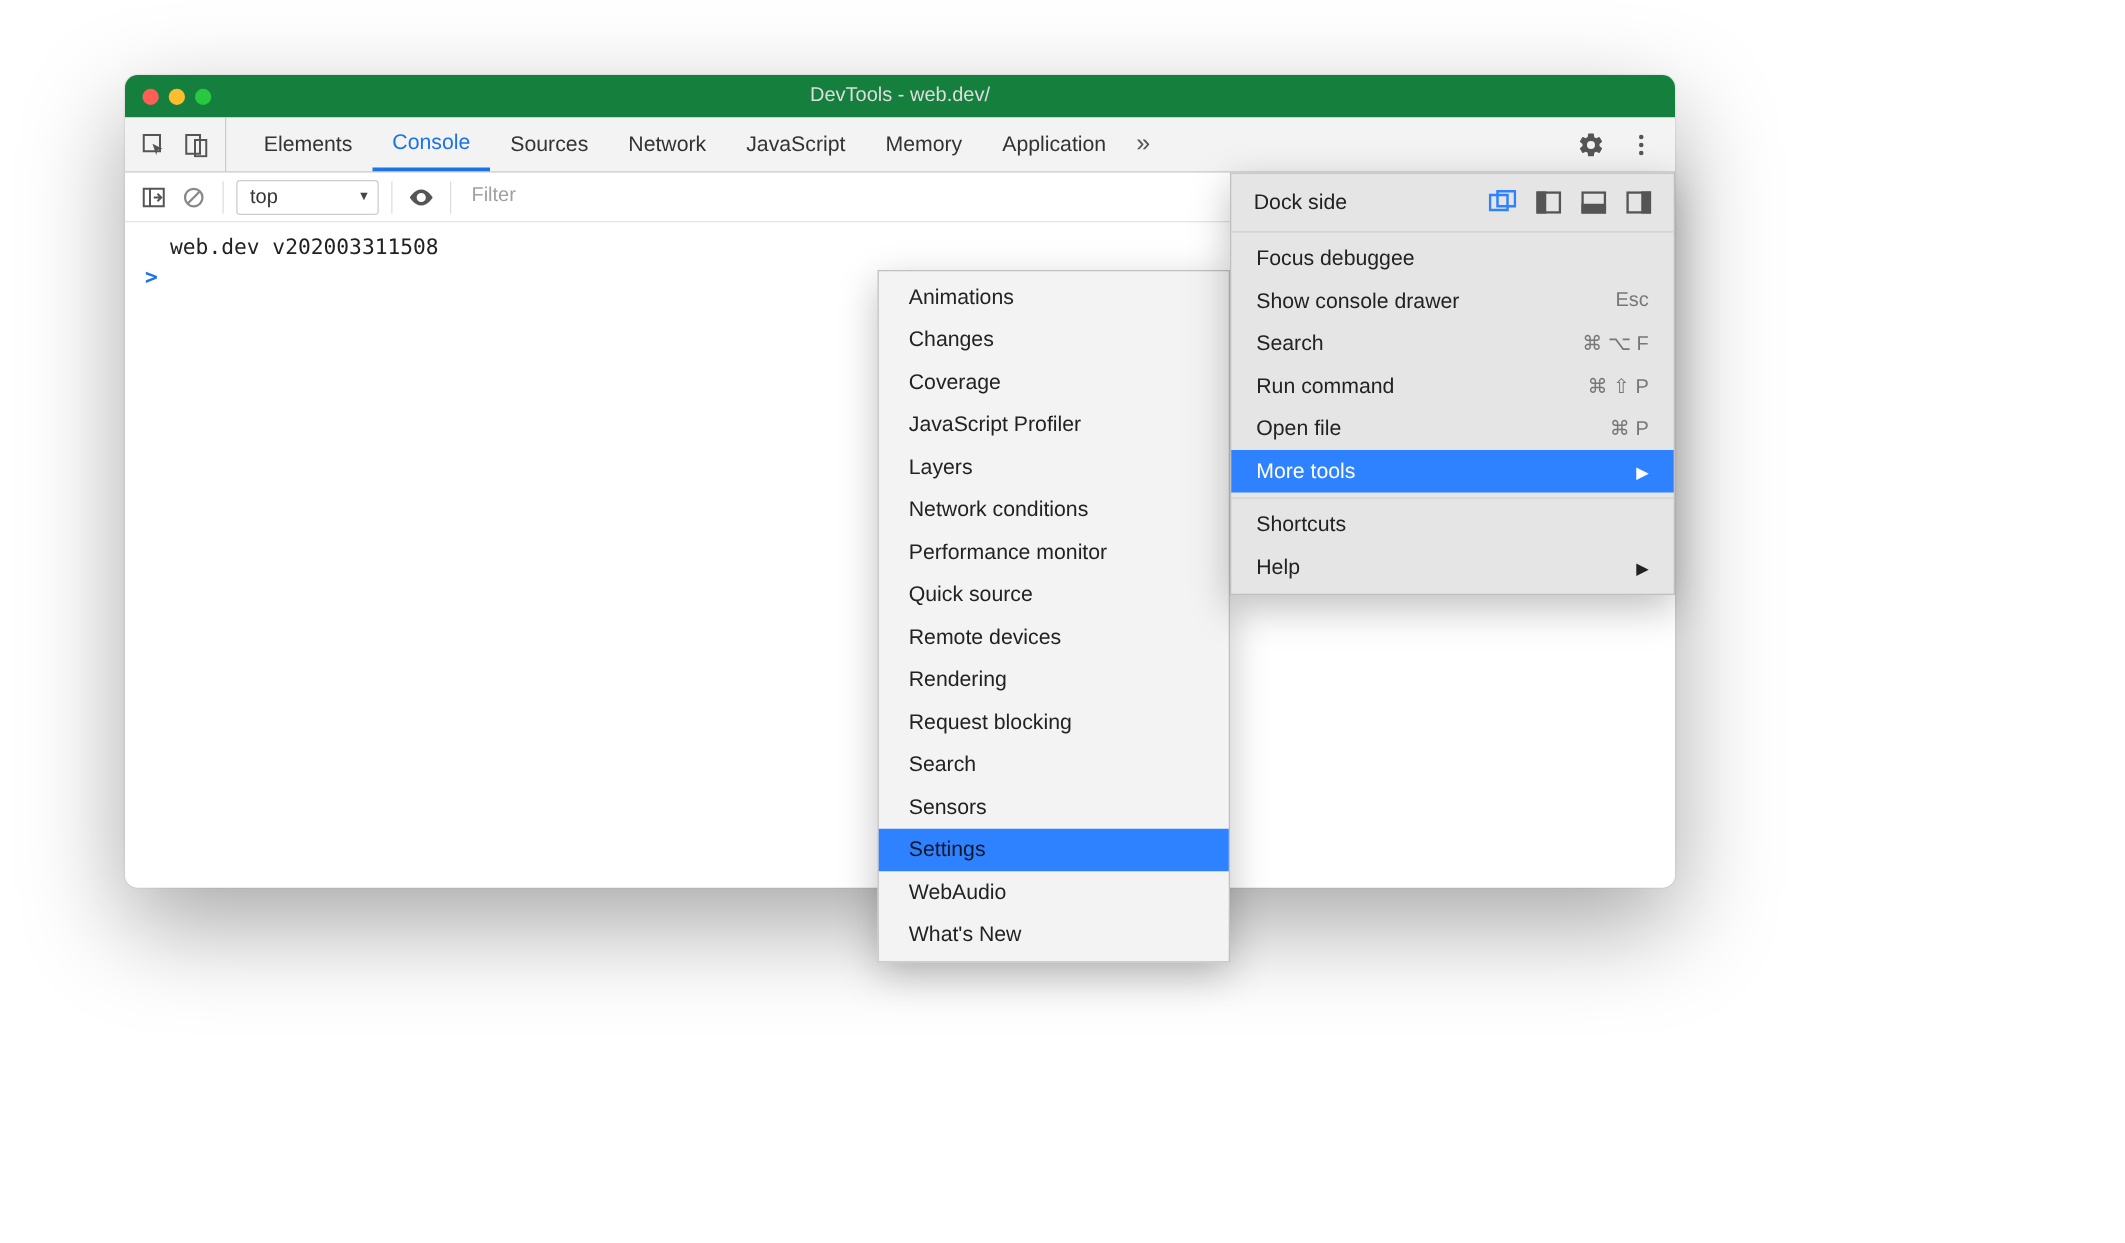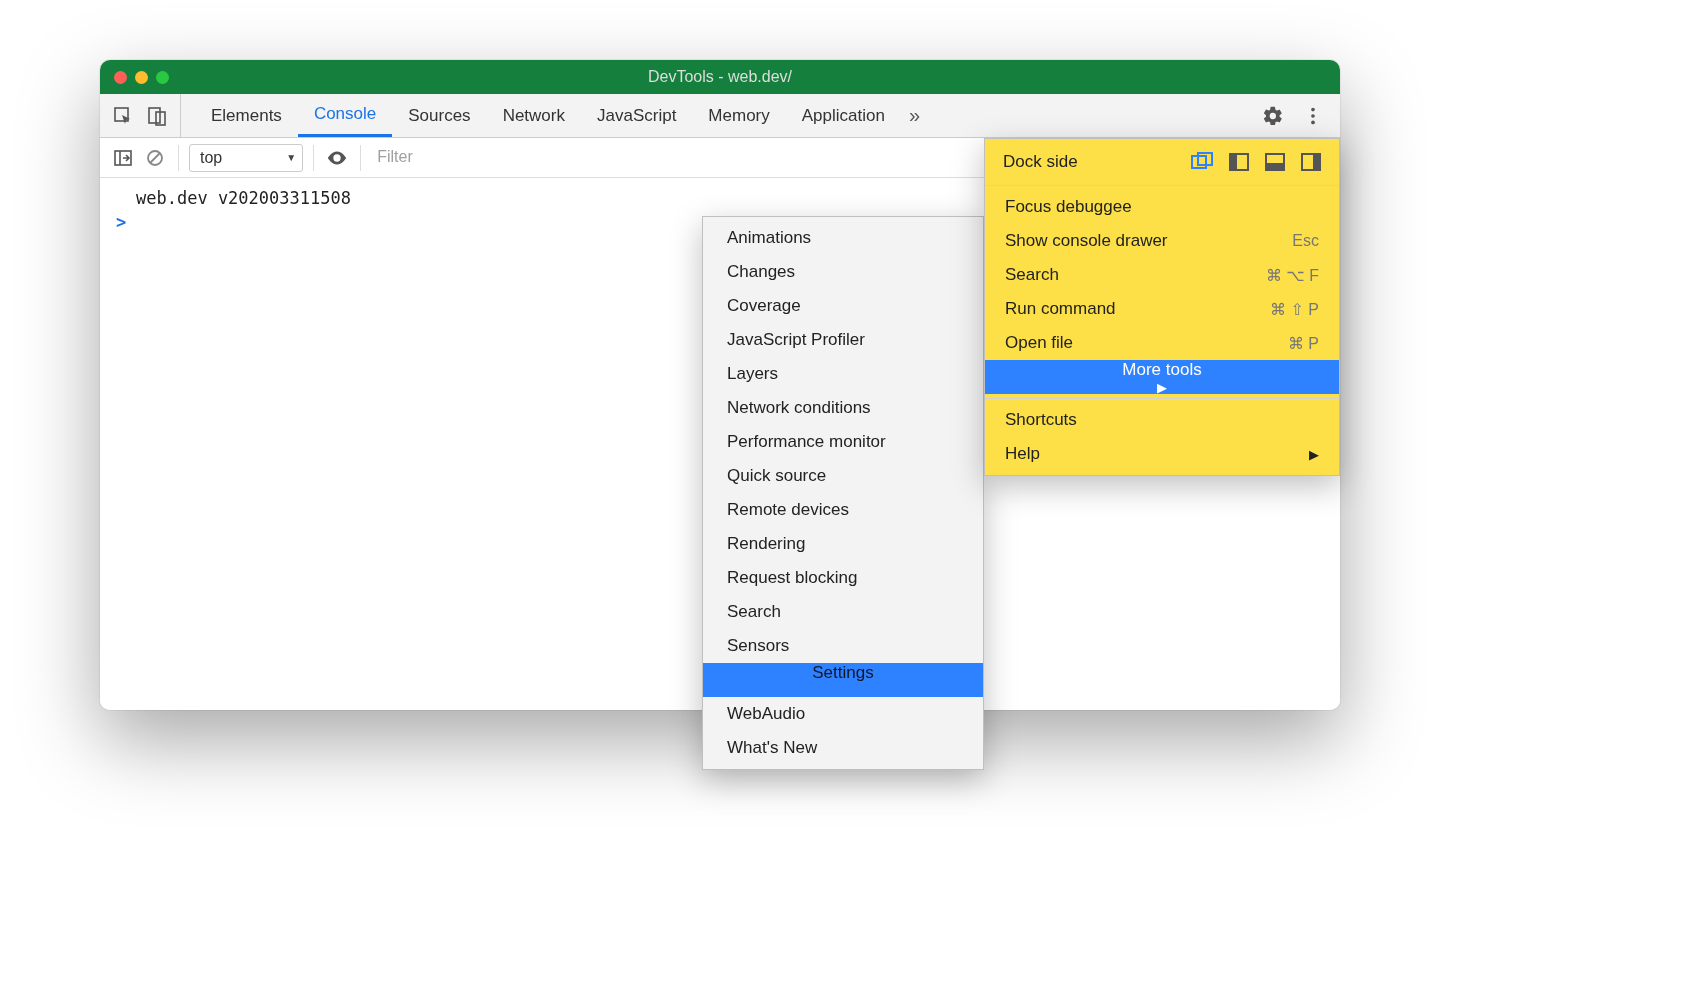--- a/index.html
+++ b/index.html
@@ -119,35 +119,35 @@
   }
   .console-line { padding: 2px 0 2px 20px; }
   .prompt-line { color:#1a73e8; padding: 2px 0 2px 0; font-weight:600;}
 
   
   .menu {
     position: absolute;
     top: 78px;
     right: 0;
     width: 356px;
-    background: #fde047;
+    background: #e5e5e5;
     border: 1px solid #bfbfbf;
     box-shadow: 0 10px 30px rgba(0,0,0,0.25);
     font-size: 17px;
     color:#222;
     z-index: 50;
   }
   .menu-section { padding: 4px 0; }
   .menu-sep { height:1px; background:#d0d0d0; margin:0; }
   .menu-item {
     display:flex; align-items:center; justify-content:space-between;
     height:34px; padding:0 20px;
     white-space:nowrap;
   }
-  .menu-item.highlight { background:#2f82ff; color:#fff;flex-direction:column; }
+  .menu-item.highlight { background:#2f82ff; color:#fff; }
   .menu-short { color:#777; font-size:16px; }
   .dock-row {
     height:46px; display:flex; align-items:center; justify-content:space-between;
     padding:0 18px;
   }
   .dock-icons { display:flex; gap:16px; align-items:center; }
   .dock-icons svg { display:block; }
   .submenu-arrow { font-size:13px; }
 
   

